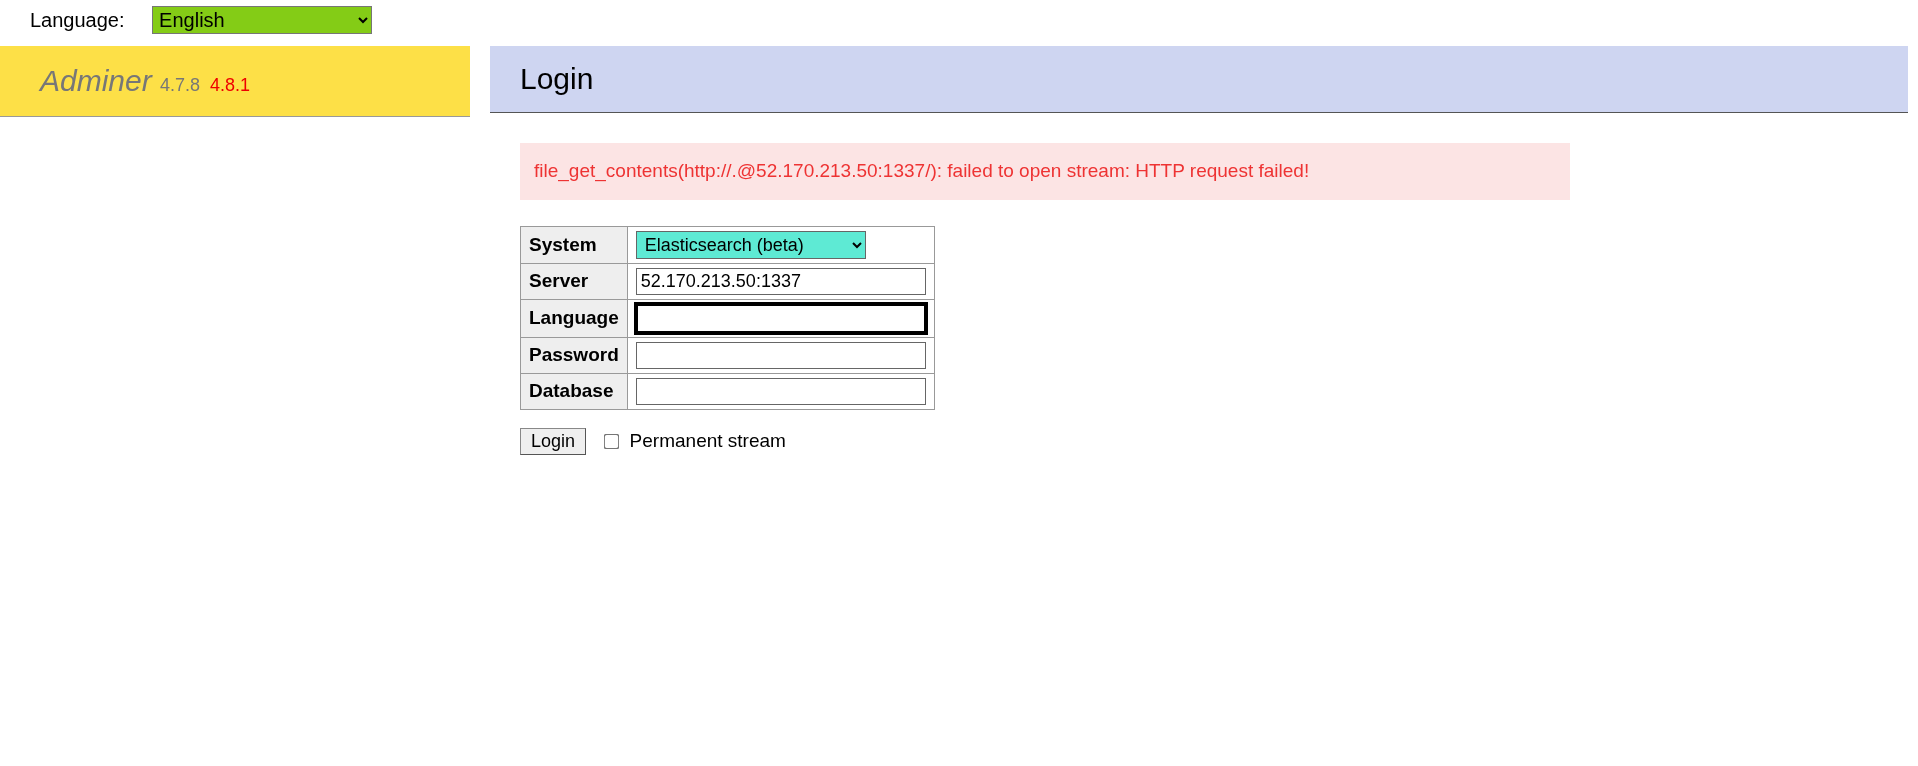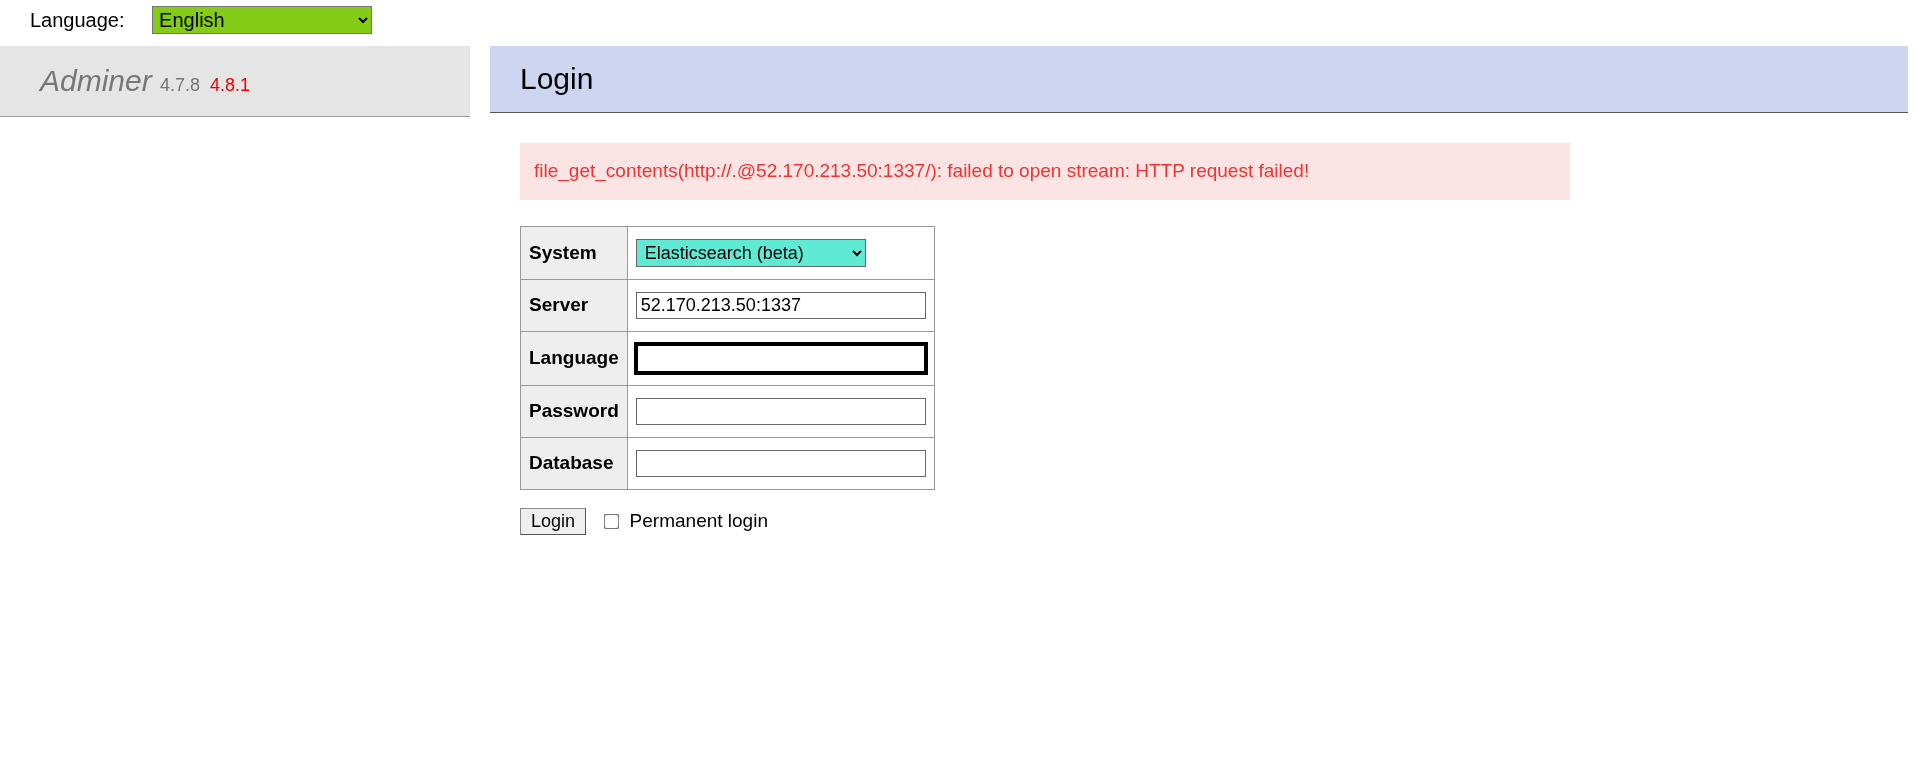--- a/index.html
+++ b/index.html
@@ -24,21 +24,21 @@
     min-width: 220px;
   }
   .layout {
     display: flex;
     align-items: flex-start;
     margin-top: 6px;
   }
   .sidebar {
     width: 470px;
     min-width: 470px;
-    background: #e5e5e5;
+    background: #fde047;
     border-bottom: 1px solid #999;
     padding: 18px 10px 18px 40px;
     margin-right: 20px;
   }
   .brand {
     font-style: italic;
     font-size: 30px;
     color: #777;
     font-weight: normal;
     display: inline;
@@ -80,21 +80,21 @@
     font-size: 19px;
     line-height: 1.5;
     max-width: 1050px;
   }
   table.form {
     border-collapse: collapse;
     background: #fff;
   }
   table.form th, table.form td {
     border: 1px solid #999;
-    padding: 12px 8px;
+    padding: 4px 8px;
     text-align: left;
     vertical-align: middle;
   }
   table.form th {
     background: #eee;
     font-weight: bold;
     font-size: 19px;
     white-space: nowrap;
   }
   table.form td select,
@@ -181,19 +181,19 @@
           <th>Database</th>
           <td><input type="text" value="" style=""></td>
         </tr>
       </tbody>
         </table>
 
       <div class="submit-row">
         <button class="login-btn">Login</button>
         <label class="perm-label">
           <input type="checkbox" style="">
-          <span>Permanent login</span>
+          <span>Permanent stream</span>
         </label>
       </div>
 
     </div>
   </div>
 </div>
 
 </body></html>

